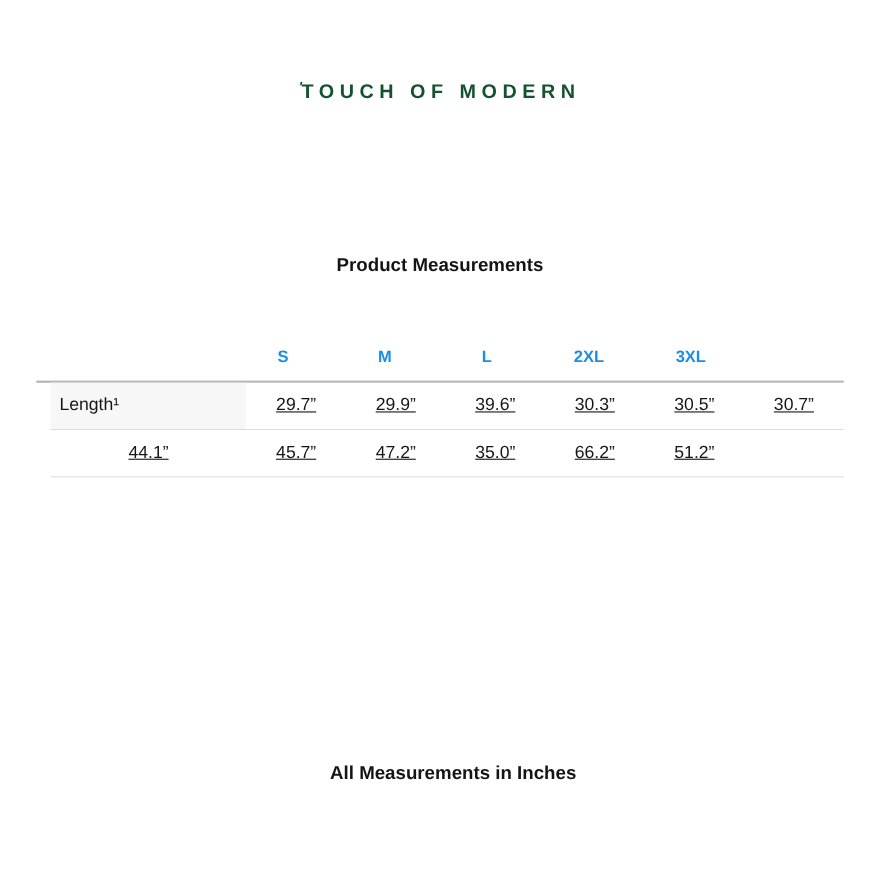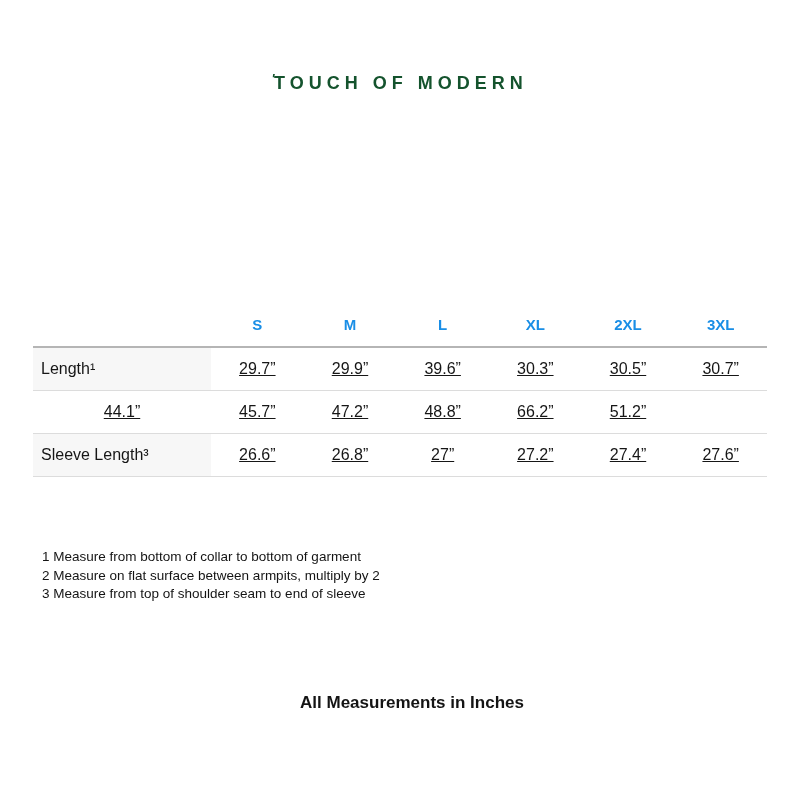--- a/index.html
+++ b/index.html
@@ -78,20 +78,21 @@
     padding-bottom: 13px;
   }
   .t-row {
     display: grid;
     grid-template-columns: 178px repeat(6, 1fr);
     height: 43px;
     border-bottom: 1px solid #dcdcdc;
     box-sizing: border-box;
     align-items: center;
     background: #ffffff;
+    margin-left: 13px;
   }
   .t-row .label-cell {
     background: #f7f7f7;
     height: 100%;
     display: flex;
     align-items: center;
     padding-left: 8px;
     box-sizing: border-box;
     font-size: 16px;
     color: #161616;
@@ -124,63 +125,49 @@
 </head>
 <body>
 
 <div class="canvas">
 
   <div class="logo">
     <span class="logo-mark">′</span><span>TOUCH OF MODERN</span>
   </div>
 
 
+  <div class="section-title">Product Measurements</div>
 
   <div class="size-table">
     <div class="t-header">
       <div class="corner-cell"></div>
       <div class="size-cell">S</div>
       <div class="size-cell">M</div>
       <div class="size-cell">L</div>
-      <div class="size-cell">XL</div>
       <div class="size-cell">2XL</div>
       <div class="size-cell">3XL</div>
     </div>
 
     <div class="t-row">
       <div class="label-cell">Length¹</div>
       <div class="value-cell">29.7”</div>
       <div class="value-cell">29.9”</div>
       <div class="value-cell">39.6”</div>
       <div class="value-cell">30.3”</div>
       <div class="value-cell">30.5”</div>
       <div class="value-cell">30.7”</div>
     </div>
 
     <div class="t-row">
       <div class="value-cell">44.1”</div>
       <div class="value-cell">45.7”</div>
       <div class="value-cell">47.2”</div>
-      <div class="value-cell">48.8”</div>
+      <div class="value-cell">35.0”</div>
       <div class="value-cell">66.2”</div>
       <div class="value-cell">51.2”</div>
     </div>
 
-    <div class="t-row">
-      <div class="label-cell">Sleeve Length³</div>
-      <div class="value-cell">26.6”</div>
-      <div class="value-cell">26.8”</div>
-      <div class="value-cell">27”</div>
-      <div class="value-cell">27.2”</div>
-      <div class="value-cell">27.4”</div>
-      <div class="value-cell">27.6”</div>
-    </div>
   </div>
 
-  <div class="footnotes">
-    <div>1 Measure from bottom of collar to bottom of garment</div>
-    <div>2 Measure on flat surface between armpits, multiply by 2</div>
-    <div>3 Measure from top of shoulder seam to end of sleeve</div>
-  </div>
 
   <div class="footer-note">All Measurements in Inches</div>
 
 </div>
 
 </body></html>

